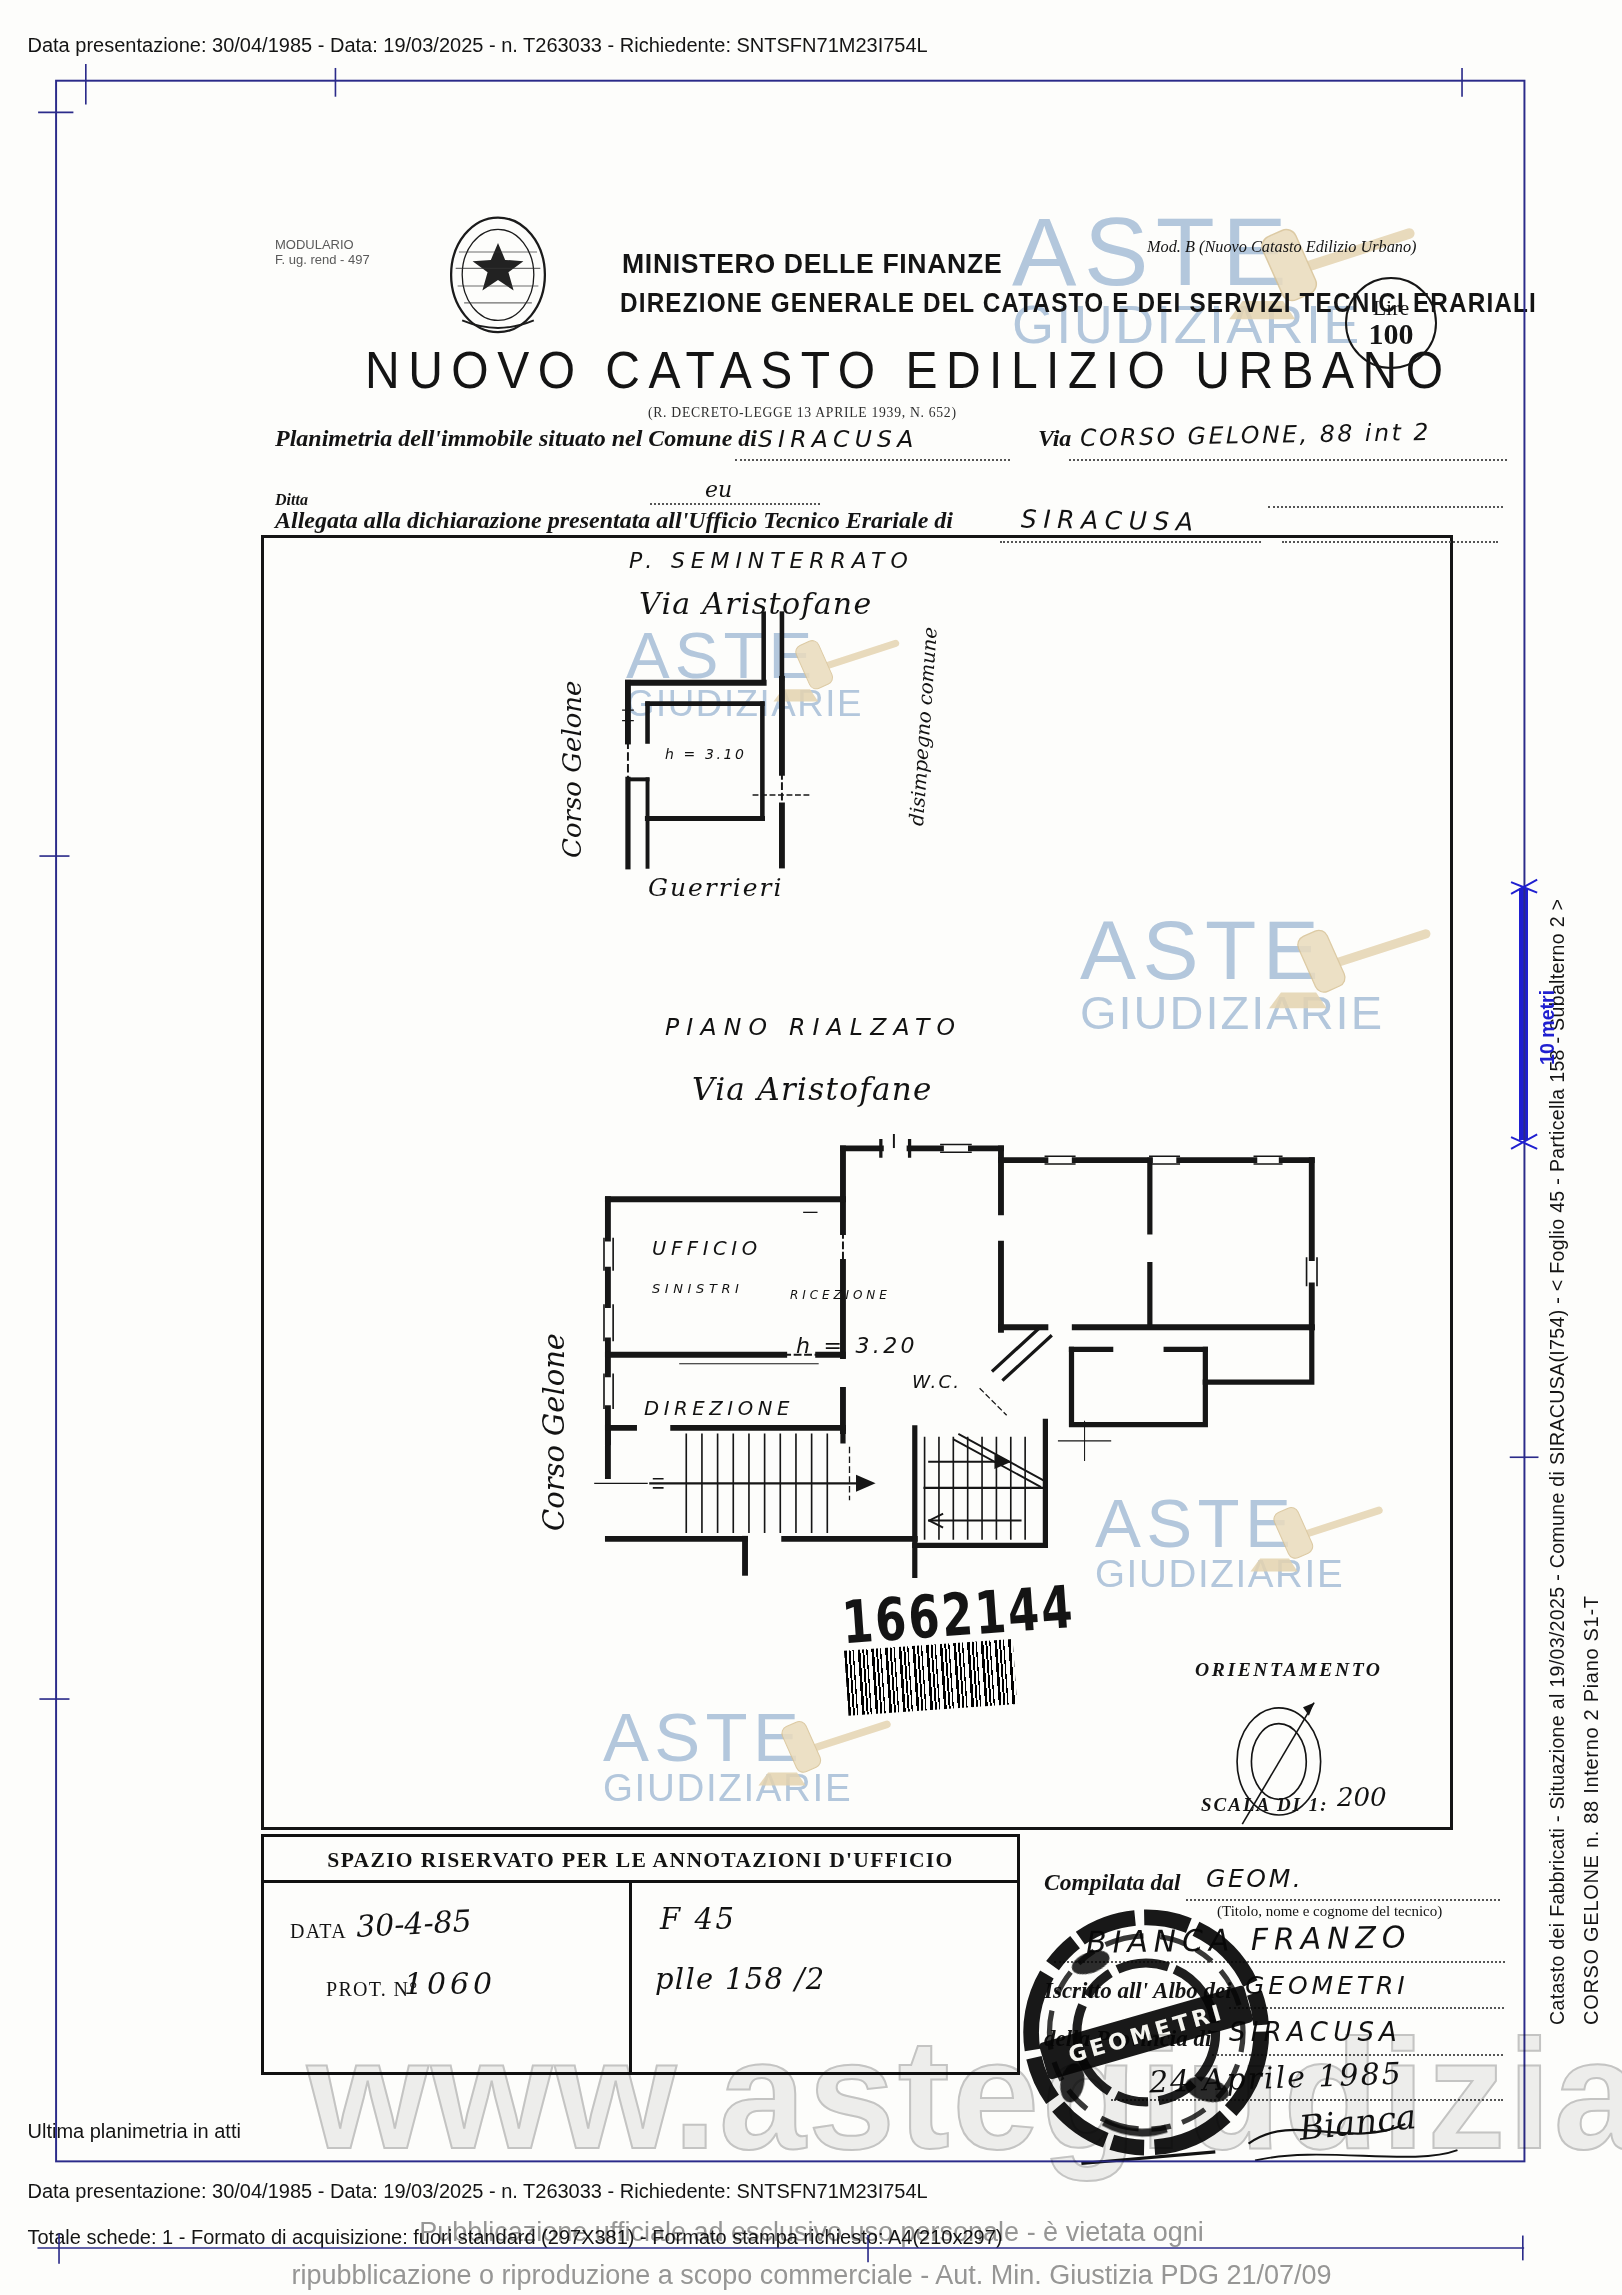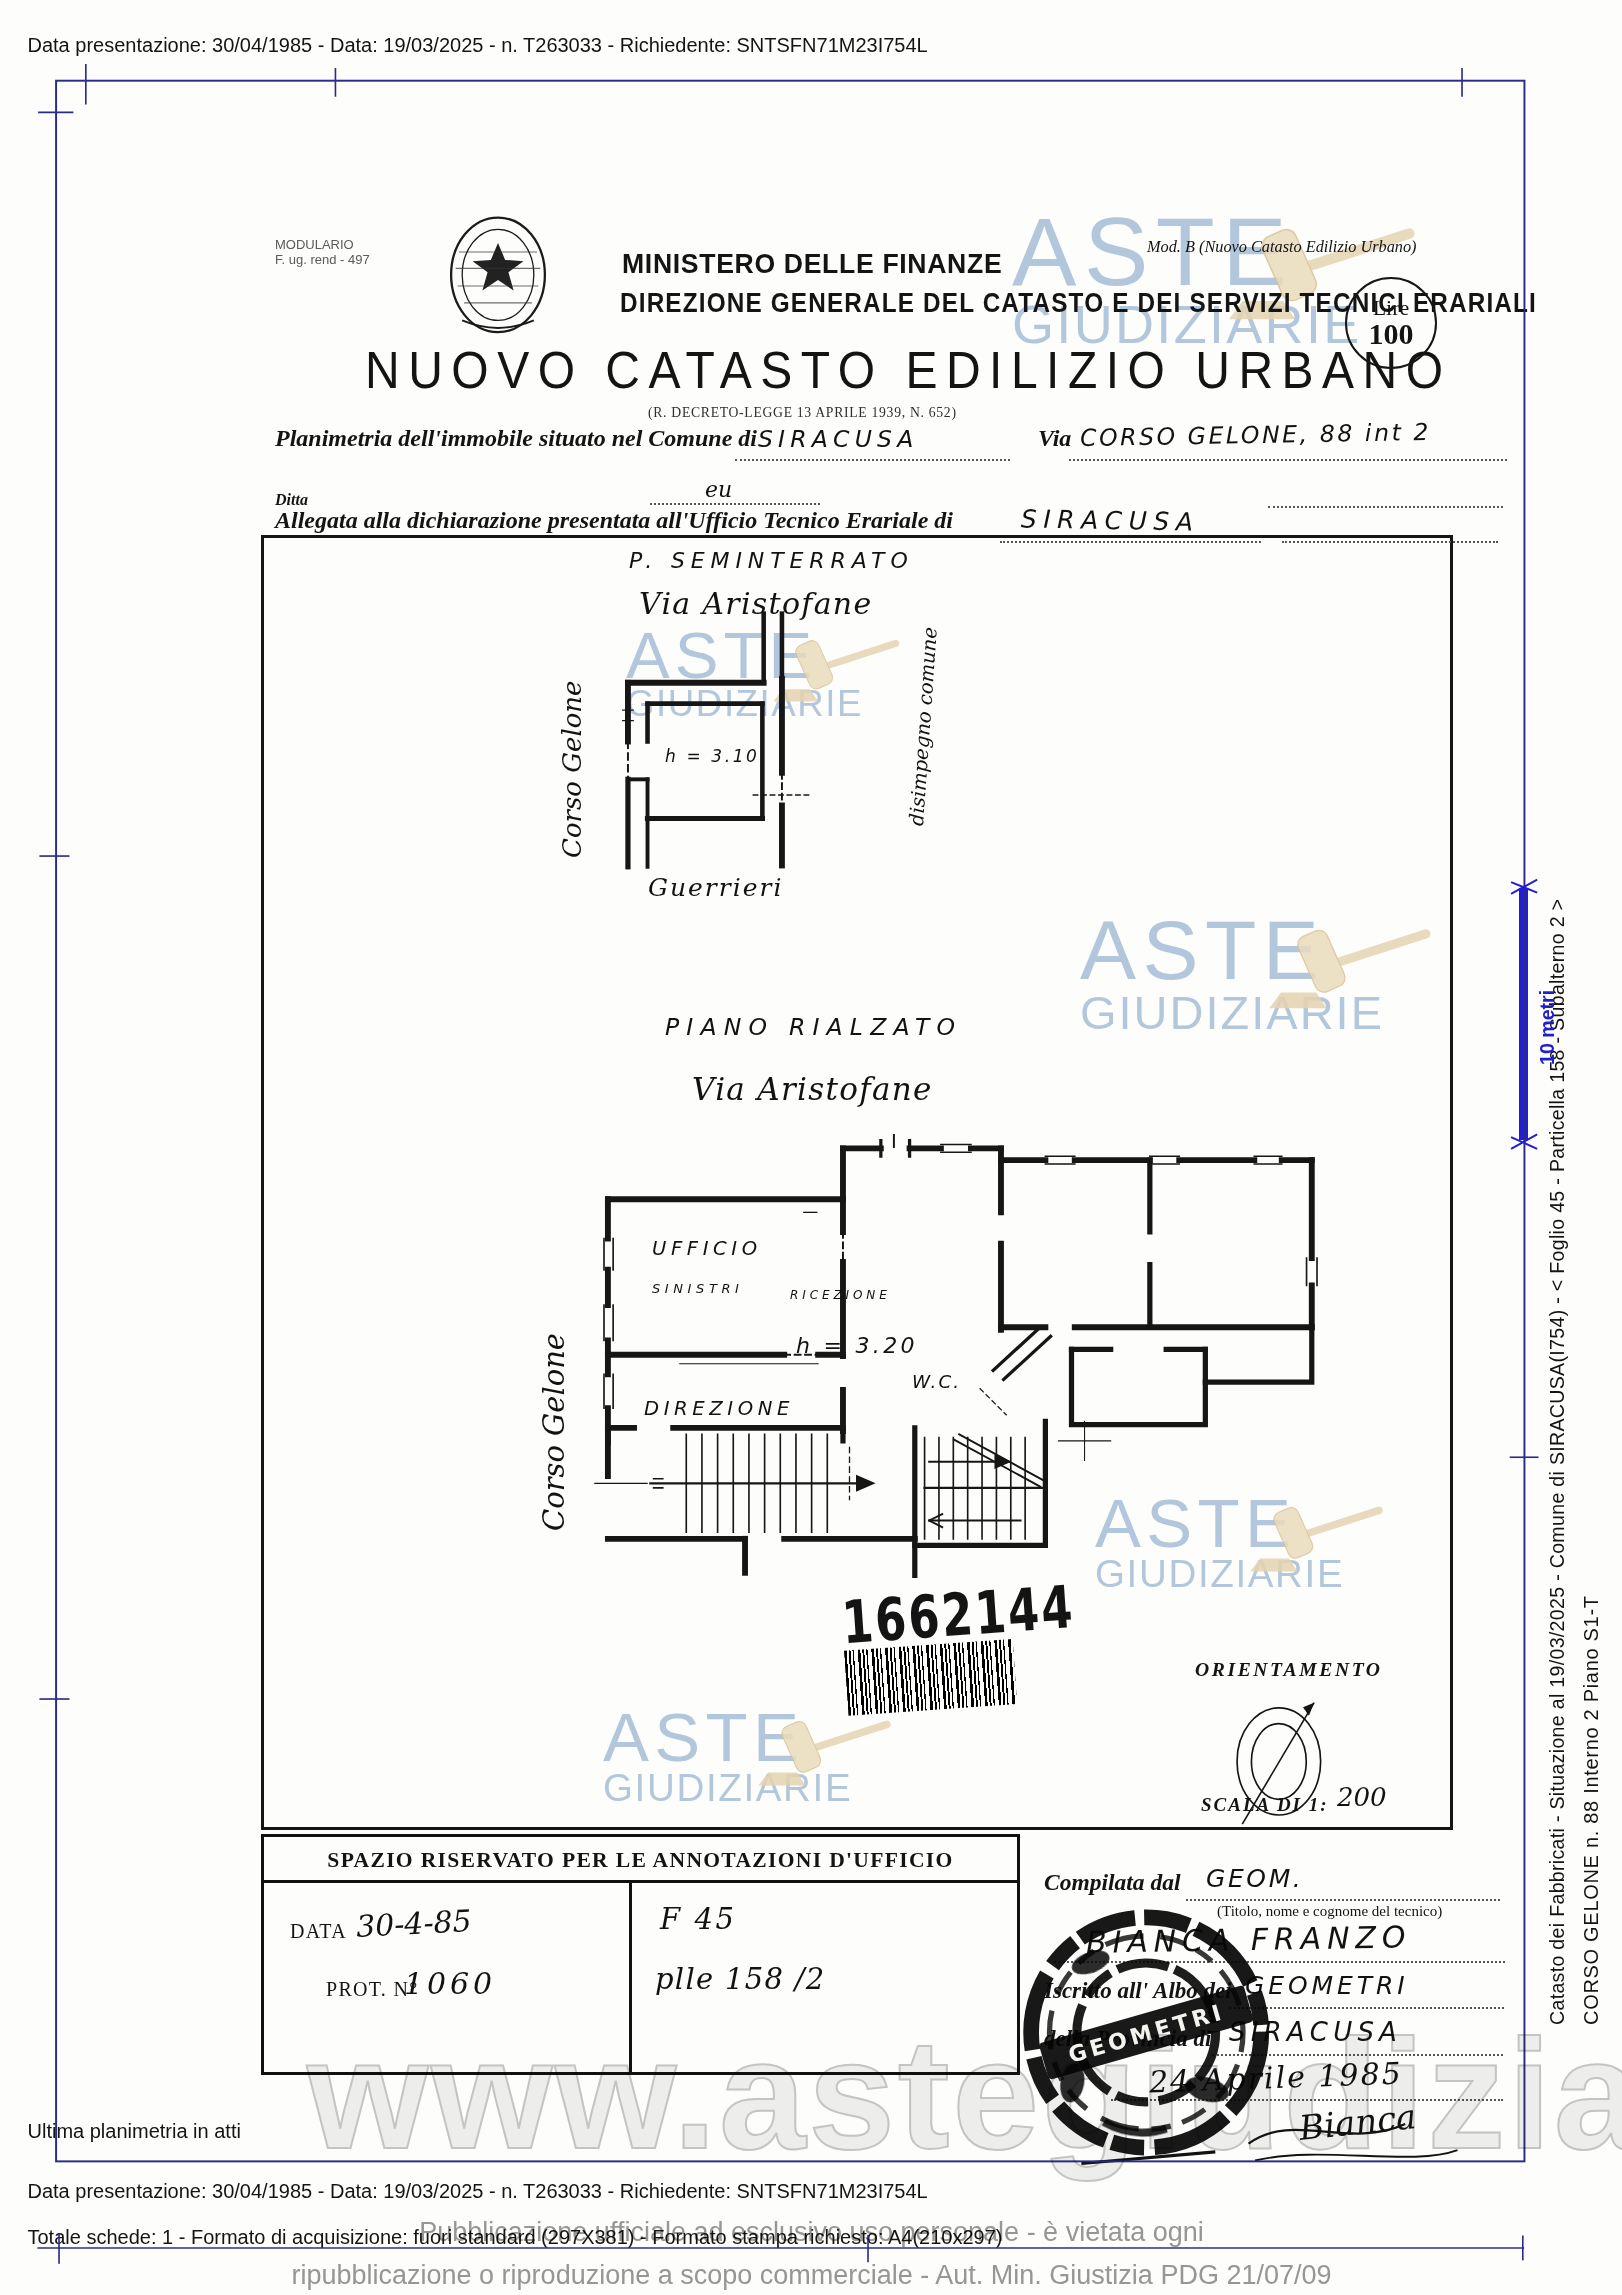--- a/index.html
+++ b/index.html
@@ -176,21 +176,21 @@
       <path d="M236,142 V318" stroke-width="7"></path>
       <path d="M60,318 H236" stroke-width="8"></path>
       <path d="M266,104 V248" stroke-width="9"></path>
       <path d="M266,248 V298" stroke-width="3" stroke-dasharray="9 7"></path>
       <path d="M266,298 V390" stroke-width="9"></path>
       <path d="M222,282 H312" stroke-width="2" stroke-dasharray="7 6"></path>
       <path d="M22,152 H38 M22,168 H38" stroke-width="2"></path>
     </g>
   </svg>
 
-  <div class="abs hand z5 nw" style="left:665px;top:746px;font-size:17px;letter-spacing:2.6px;">h = 3.10</div>
+  <div class="abs hand z5 nw" style="left:665px;top:746px;font-size:14px;letter-spacing:2.6px;">h = 3.10</div>
 
   <div class="abs script z5 vtext" style="left:557px;top:858px;font-size:26px;">Corso Gelone</div>
 
   <div class="abs script z5" style="left:905px;top:825px;font-size:19.6px;transform:rotate(-86deg);transform-origin:0 0;white-space:nowrap;">disimpegno comune</div>
 
   <div class="abs script z5 nw" style="left:648px;top:873px;font-size:25px;letter-spacing:2px;">Guerrieri</div>
 
   <div class="abs hand z5 nw" style="left:665px;top:1013px;font-size:23.5px;letter-spacing:7.2px;">PIANO RIALZATO</div>
   <div class="abs script z5 nw" style="left:692px;top:1071px;font-size:31px;letter-spacing:1.3px;">Via Aristofane</div>
 

